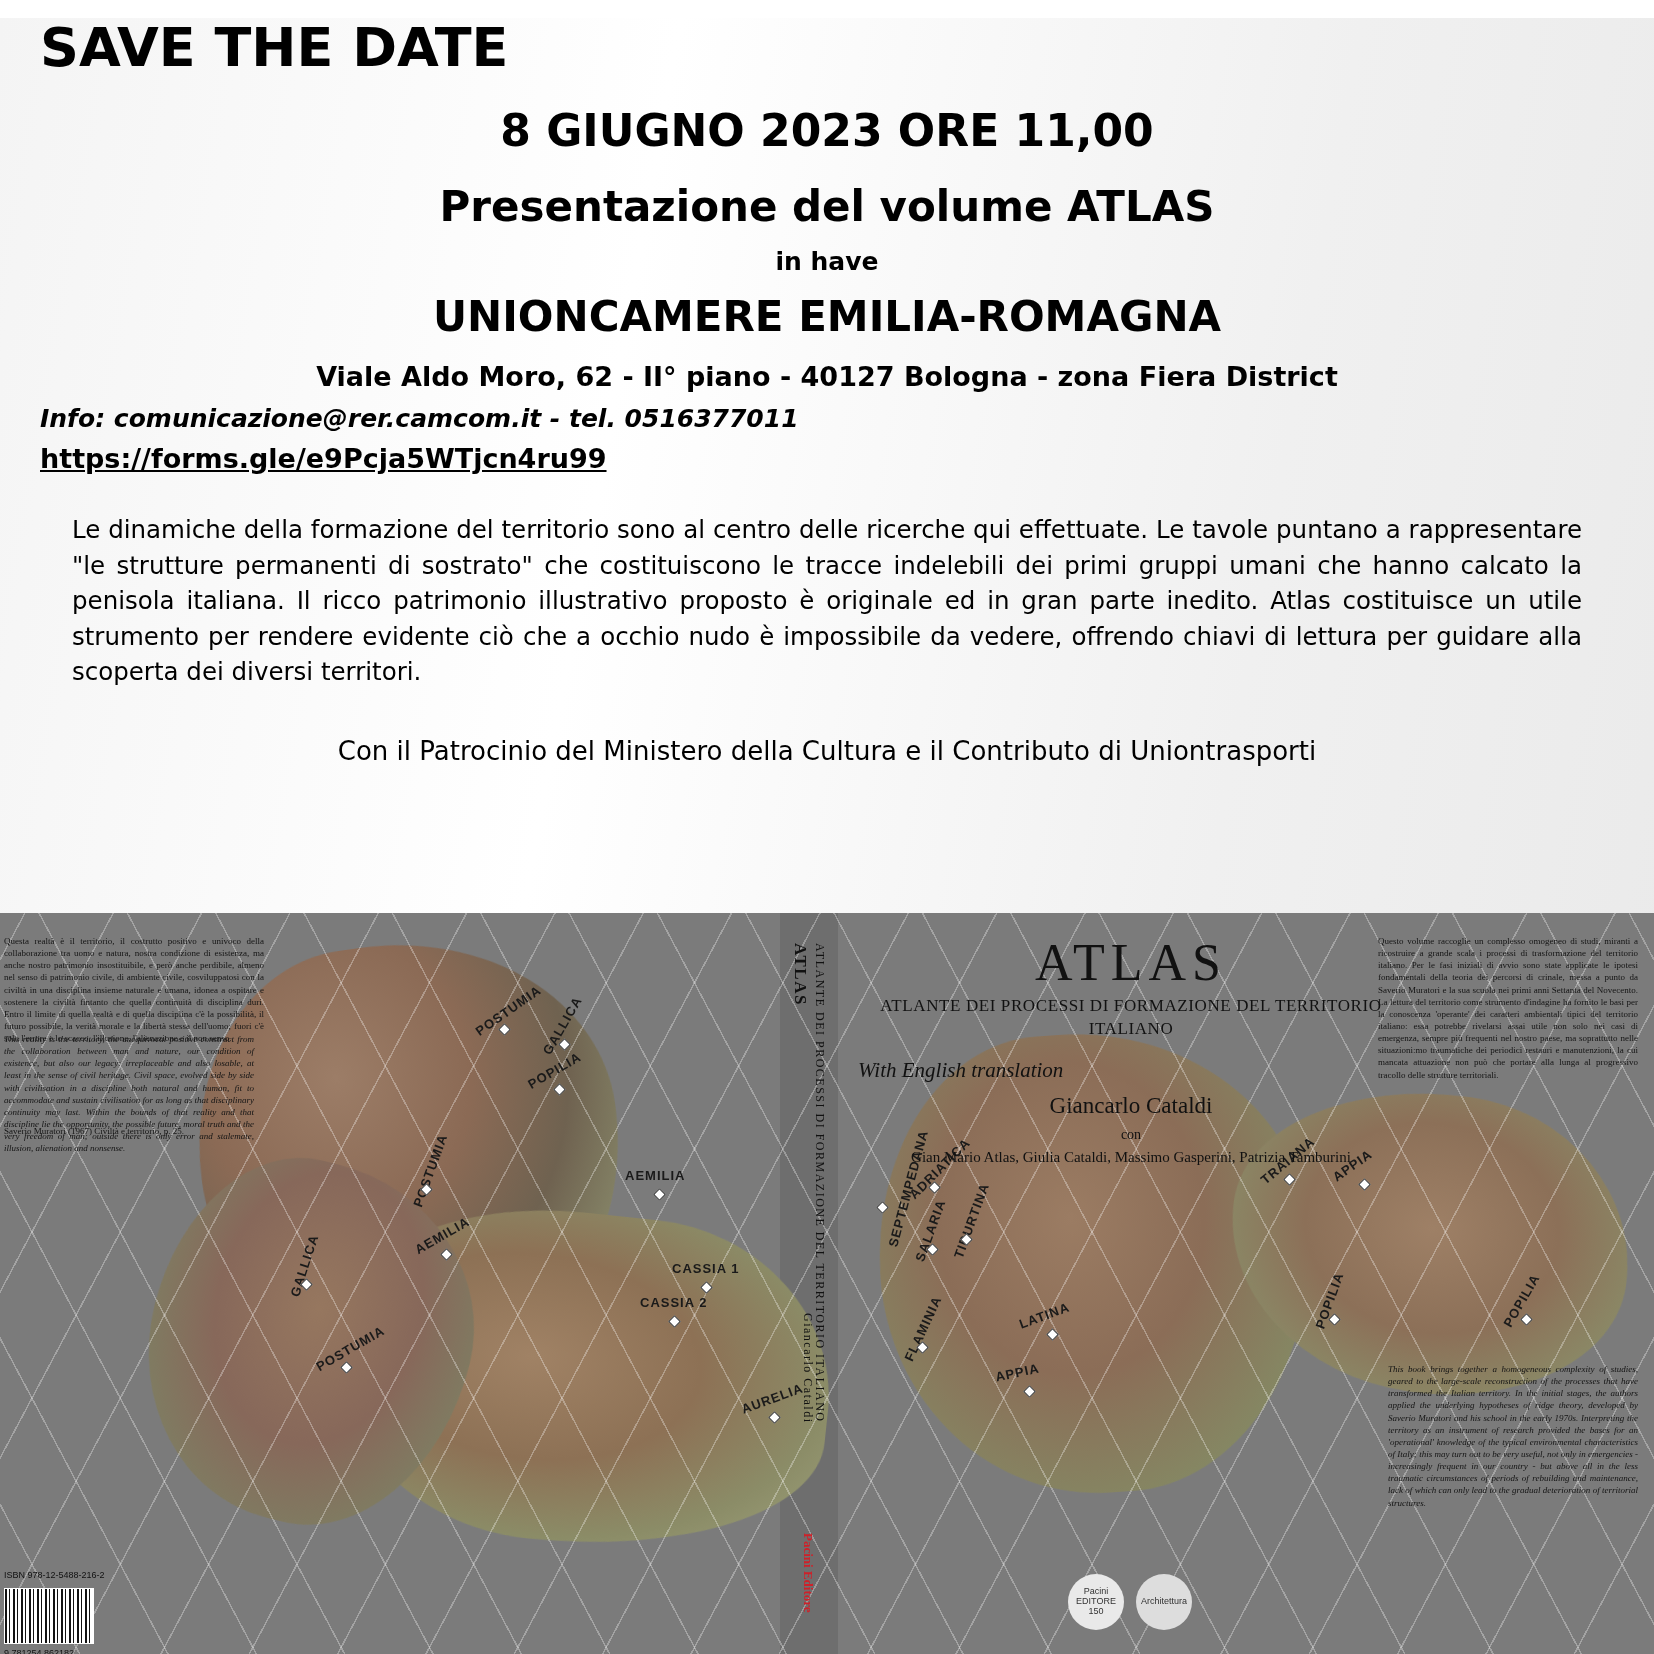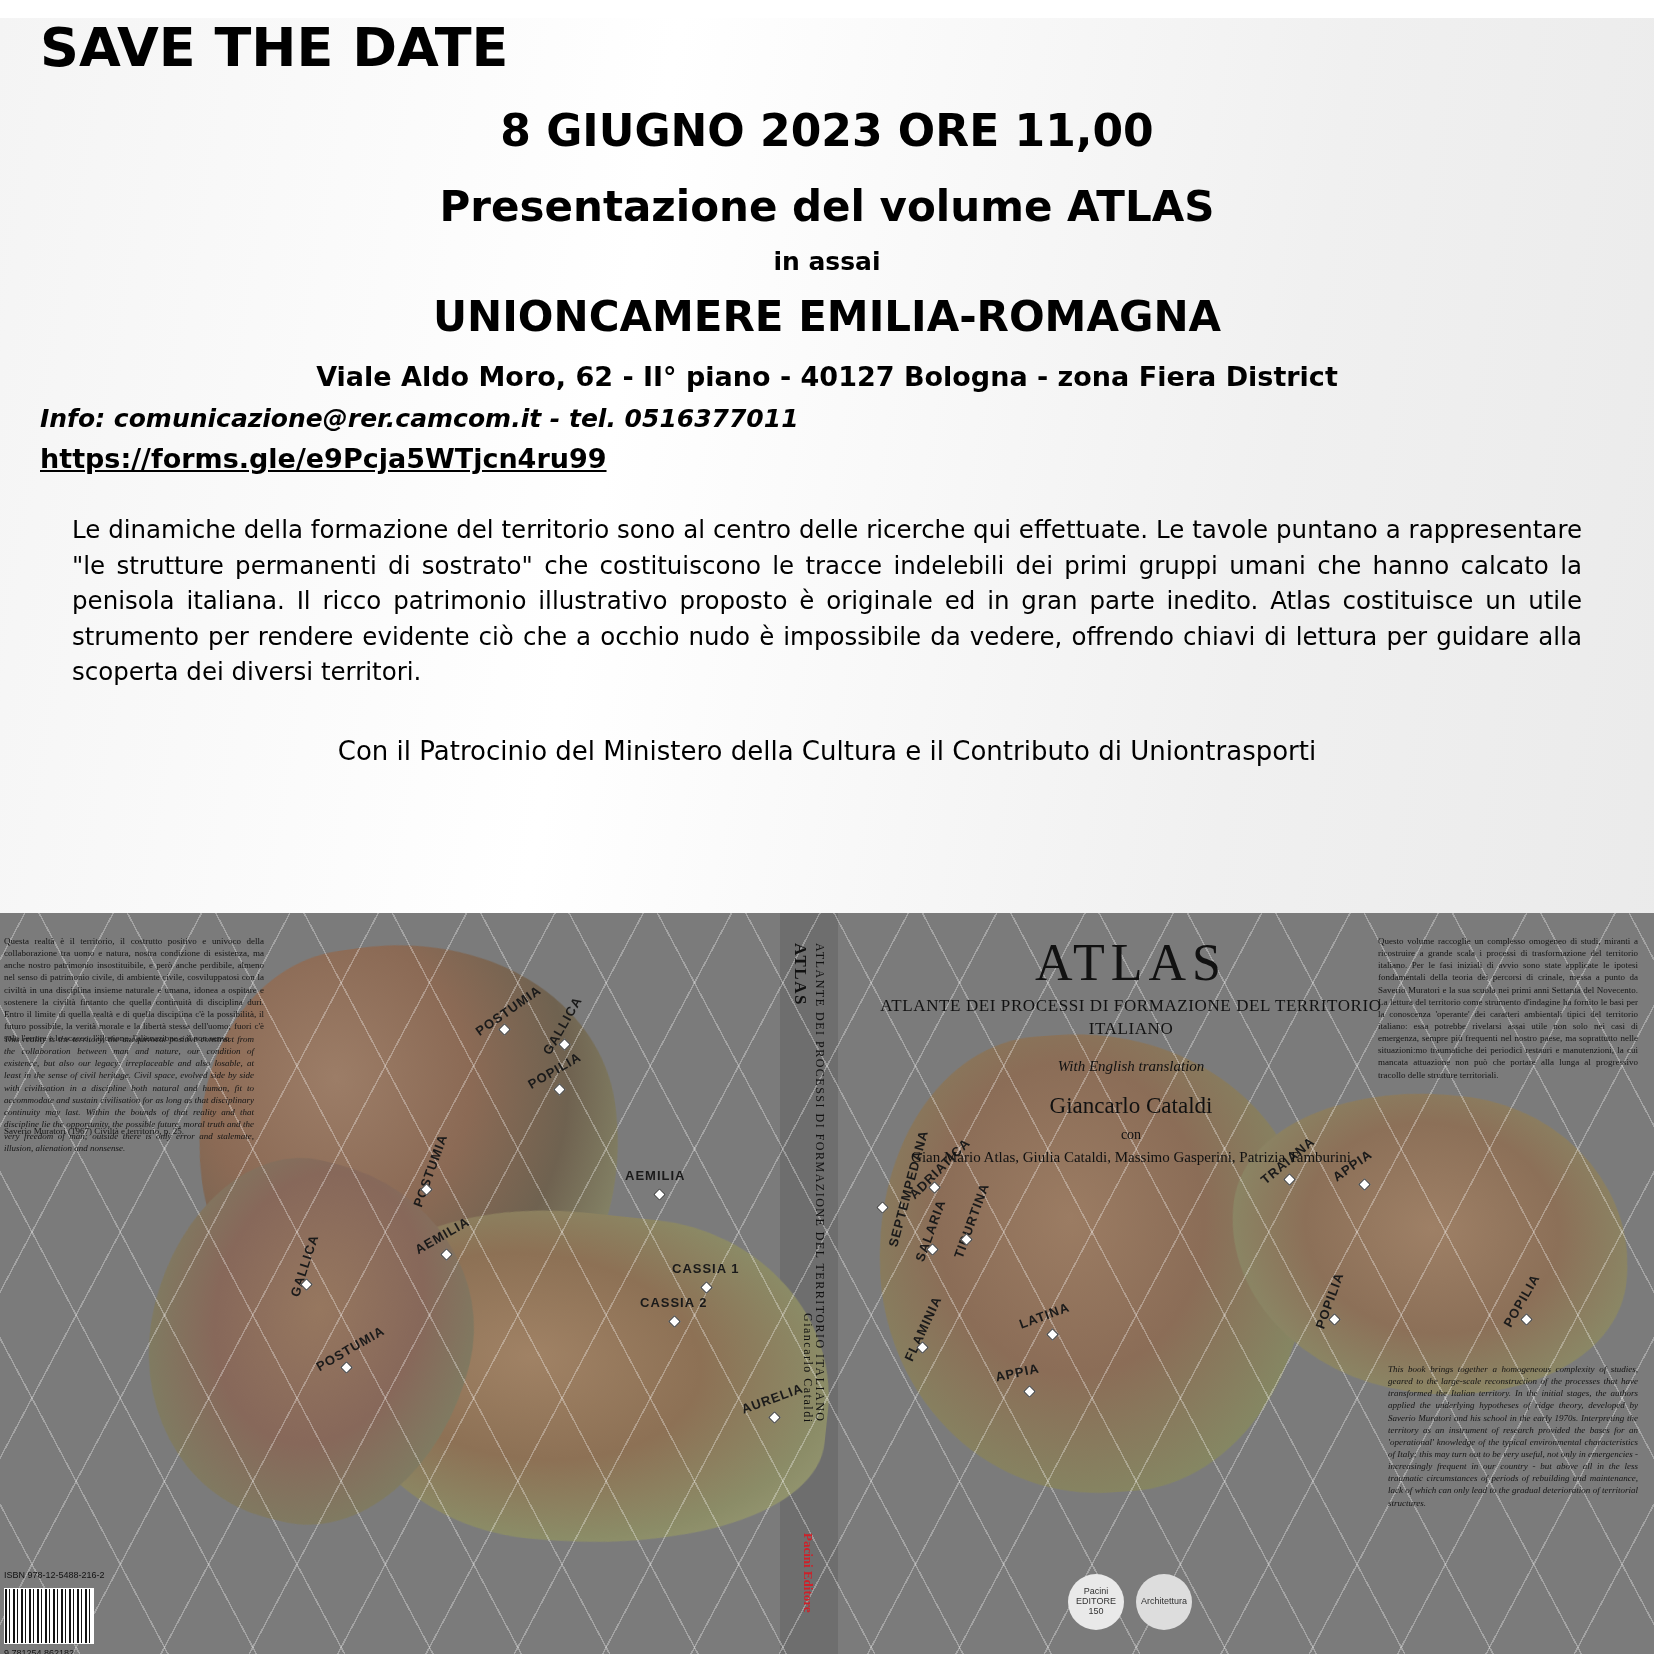--- a/index.html
+++ b/index.html
@@ -231,25 +231,25 @@
     color: #111;
     font-family: "Liberation Serif", serif;
     font-size: 17px;
     letter-spacing: 0.6px;
     line-height: 1.35;
   }
   .front-eng {
     position: absolute;
     left: 858px; right: 250px;
     top: 145px;
-    text-align: center;
+    text-align: left;
     color: #111;
     font-family: "Liberation Serif", serif;
     font-style: italic;
-    font-size: 15px;
+    font-size: 21px;
   }
   .front-author {
     position: absolute;
     left: 858px; right: 250px;
     top: 180px;
     text-align: center;
     color: #111;
     font-family: "Liberation Serif", serif;
     font-size: 23px;
   }
@@ -333,21 +333,21 @@
 </style>
 </head>
 <body>
 
 <div class="page">
 
   <div class="text-area">
     <div class="title">SAVE THE DATE</div>
     <div class="subtitle-date">8 GIUGNO 2023 ORE 11,00</div>
     <div class="subtitle-vol">Presentazione del volume ATLAS</div>
-    <div class="insede">in assai</div>
+    <div class="insede">in have</div>
     <div class="org">UNIONCAMERE EMILIA-ROMAGNA</div>
     <div class="address">Viale Aldo Moro, 62 - II° piano - 40127 Bologna - zona Fiera District</div>
     <div class="info">Info: comunicazione@rer.camcom.it - tel. 0516377011</div>
     <div class="reg-link">
       <a href="#">https://forms.gle/e9Pcja5WTjcn4ru99</a>
     </div>
     <p class="body-par">Le dinamiche della formazione del territorio sono al centro delle ricerche qui effettuate. Le tavole puntano a rappresentare "le strutture permanenti di sostrato" che costituiscono le tracce indelebili dei primi gruppi umani che hanno calcato la penisola italiana. Il ricco patrimonio illustrativo proposto è originale ed in gran parte inedito. Atlas costituisce un utile strumento per rendere evidente ciò che a occhio nudo è impossibile da vedere, offrendo chiavi di lettura per guidare alla scoperta dei diversi territori.</p>
     <div class="patrocinio">Con il Patrocinio del Ministero della Cultura e il Contributo di Uniontrasporti</div>
   </div>
 

